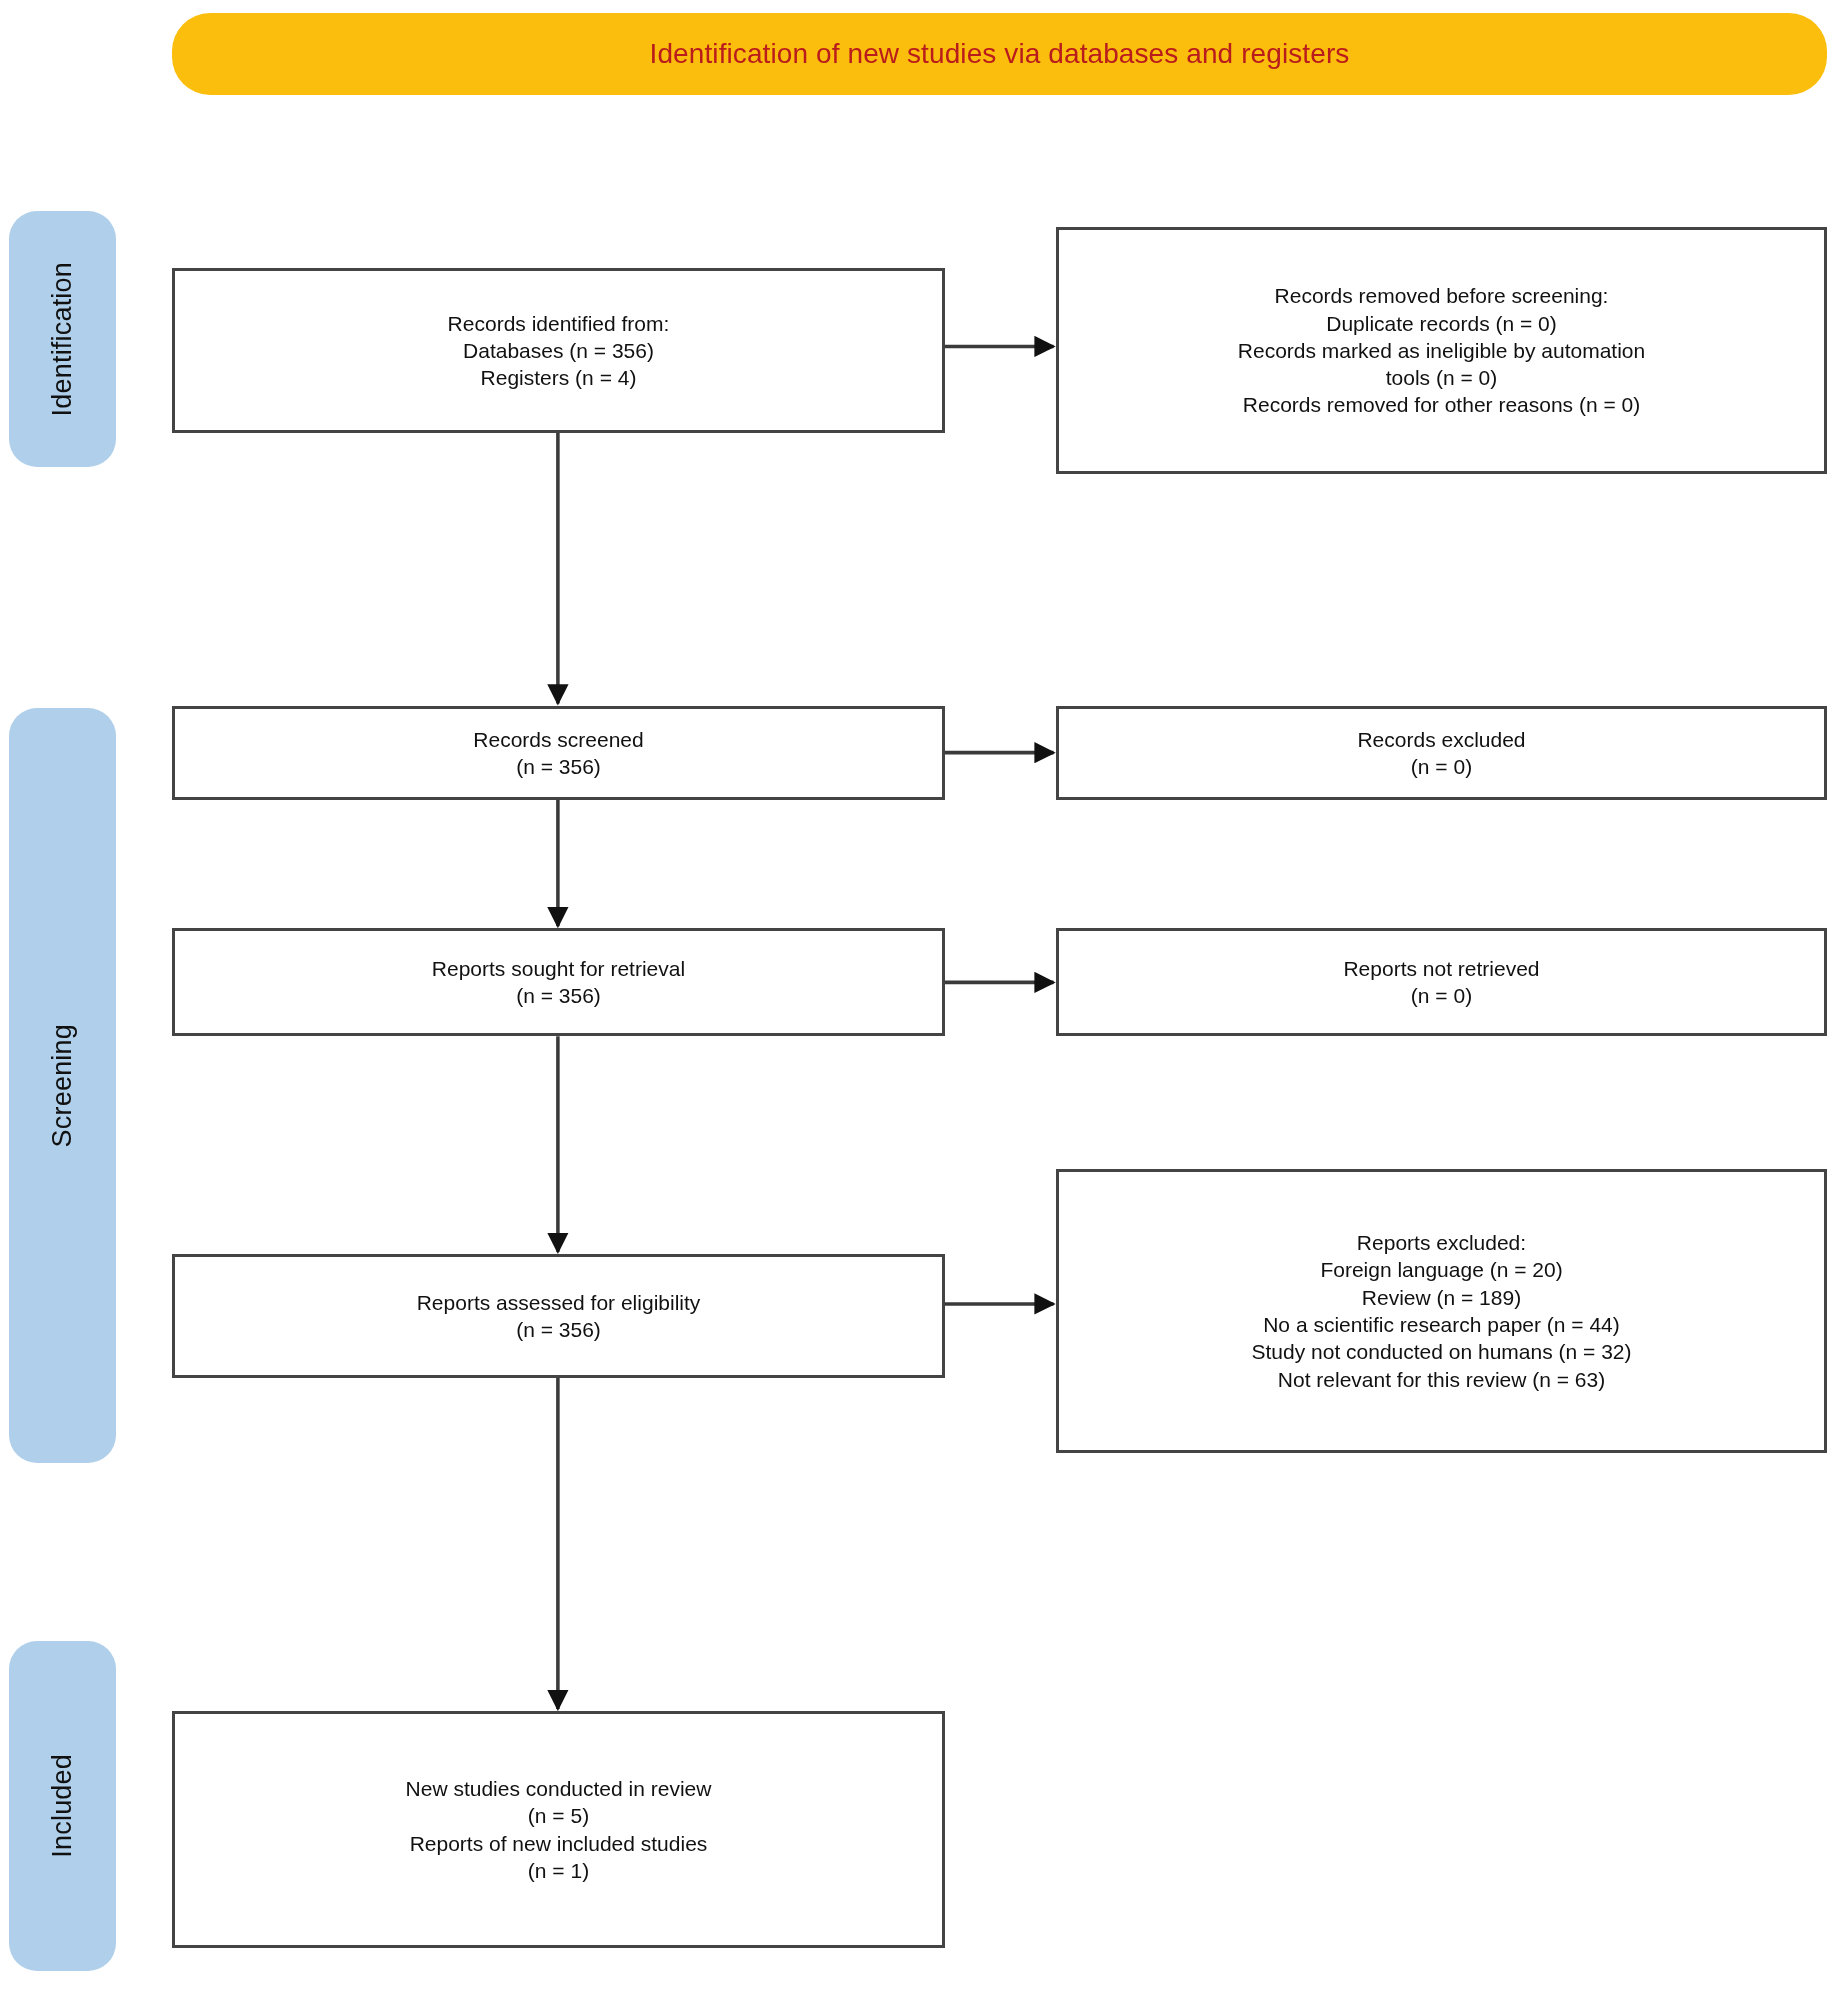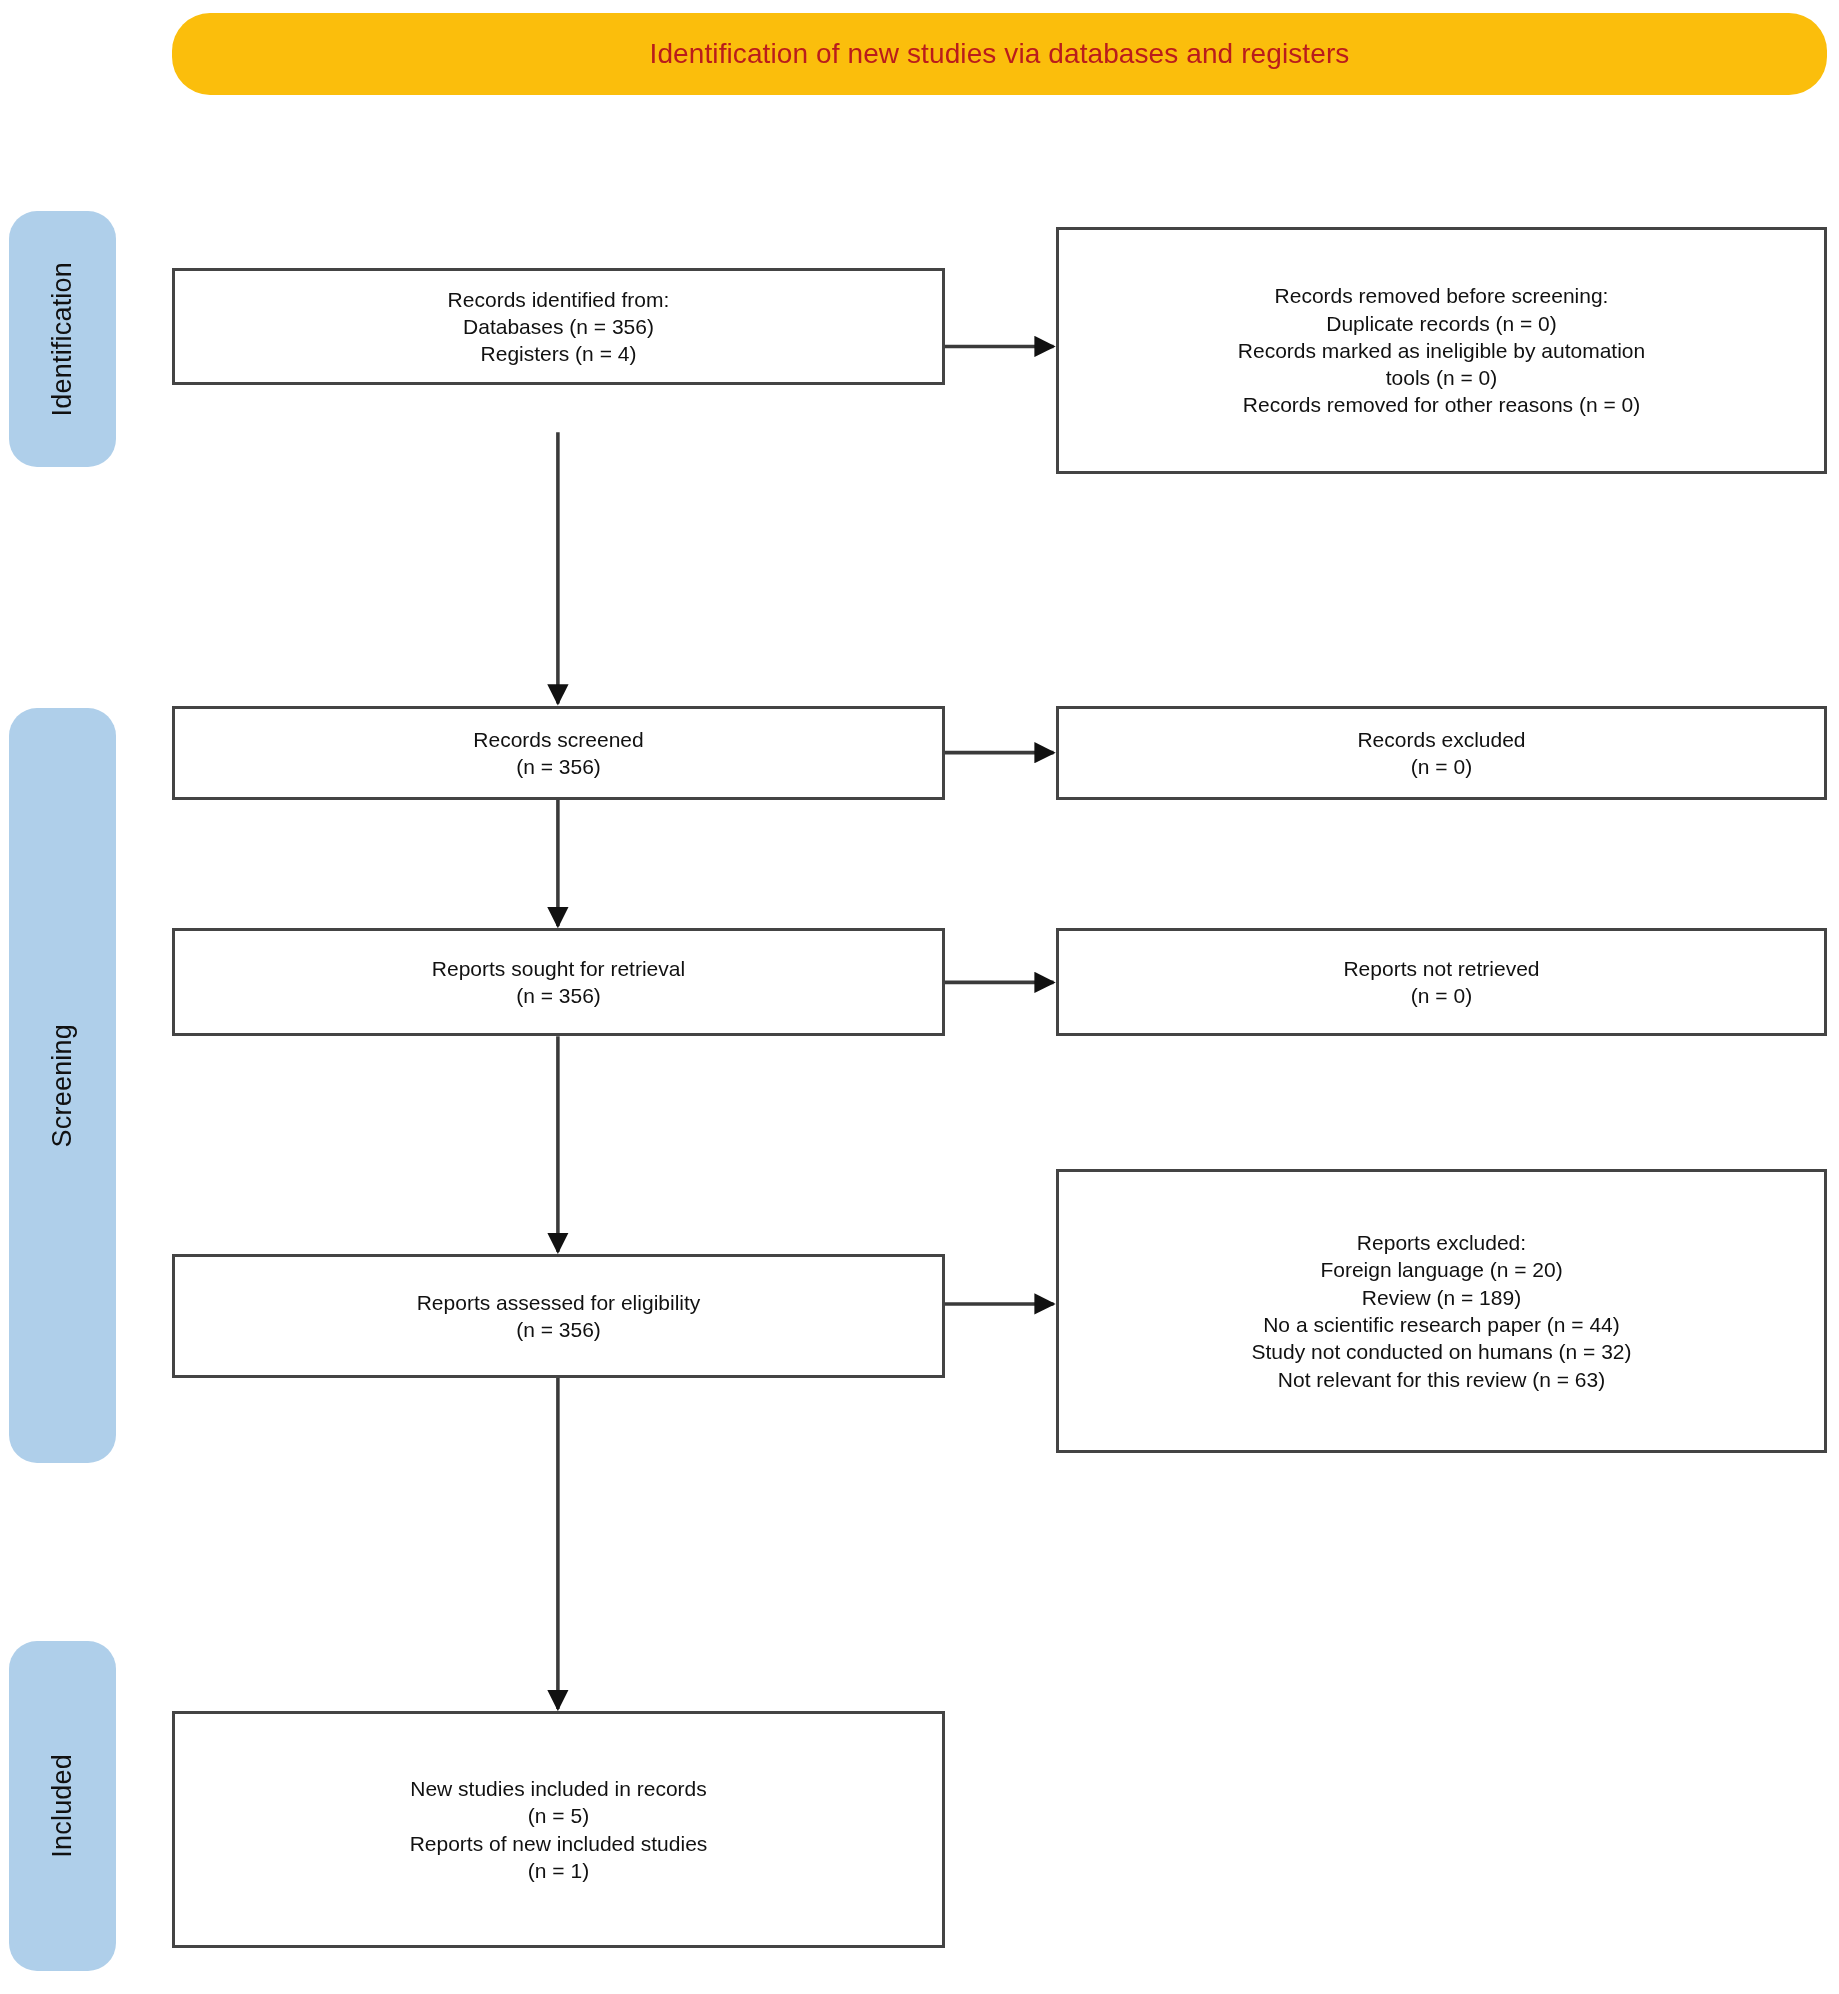--- a/index.html
+++ b/index.html
@@ -39,21 +39,21 @@
     border:3.6px solid #444;background:#ffffff;
     display:flex;flex-direction:column;align-items:center;justify-content:center;
     padding:3.6px 8.3px;
   }
   .box .line{
     font-size:21px;line-height:1.30;text-align:center;
     white-space:nowrap;color:#111;
   }
 
   
-  #box-identified       {left:172px;  top:268px;  width:773px; height:117px;}
+  #box-identified       {left:172px;  top:268px;  width:773px; height:165px;}
   #box-screened         {left:172px;  top:706px; width:773px; height:94px;}
   #box-sought           {left:172px;  top:928px; width:773px; height:108px;}
   #box-eligibility      {left:172px;  top:1254px; width:773px; height:124px;}
   #box-included         {left:172px;  top:1711px; width:773px; height:237px;}
   
   #box-removed          {left:1056px; top:227px;  width:771px; height:247px;}
   #box-excluded-records {left:1056px; top:706px; width:771px; height:94px;}
   #box-not-retrieved    {left:1056px; top:928px; width:771px; height:108px;}
   #box-reports-excluded {left:1056px; top:1169px; width:771px; height:284px;}
 
@@ -121,21 +121,21 @@
     <div class="line">Reports sought for retrieval</div>
     <div class="line">(n = 356)</div>
   </div>
 
   <div class="box" id="box-eligibility">
     <div class="line">Reports assessed for eligibility</div>
     <div class="line">(n = 356)</div>
   </div>
 
   <div class="box" id="box-included">
-    <div class="line">New studies included in records</div>
+    <div class="line">New studies conducted in review</div>
     <div class="line">(n = 5)</div>
     <div class="line">Reports of new included studies</div>
     <div class="line">(n = 1)</div>
   </div>
 
   <div class="box" id="box-removed">
     <div class="line">Records removed before screening:</div>
     <div class="line">Duplicate records (n = 0)</div>
     <div class="line">Records marked as ineligible by automation</div>
     <div class="line">tools (n = 0)</div>

